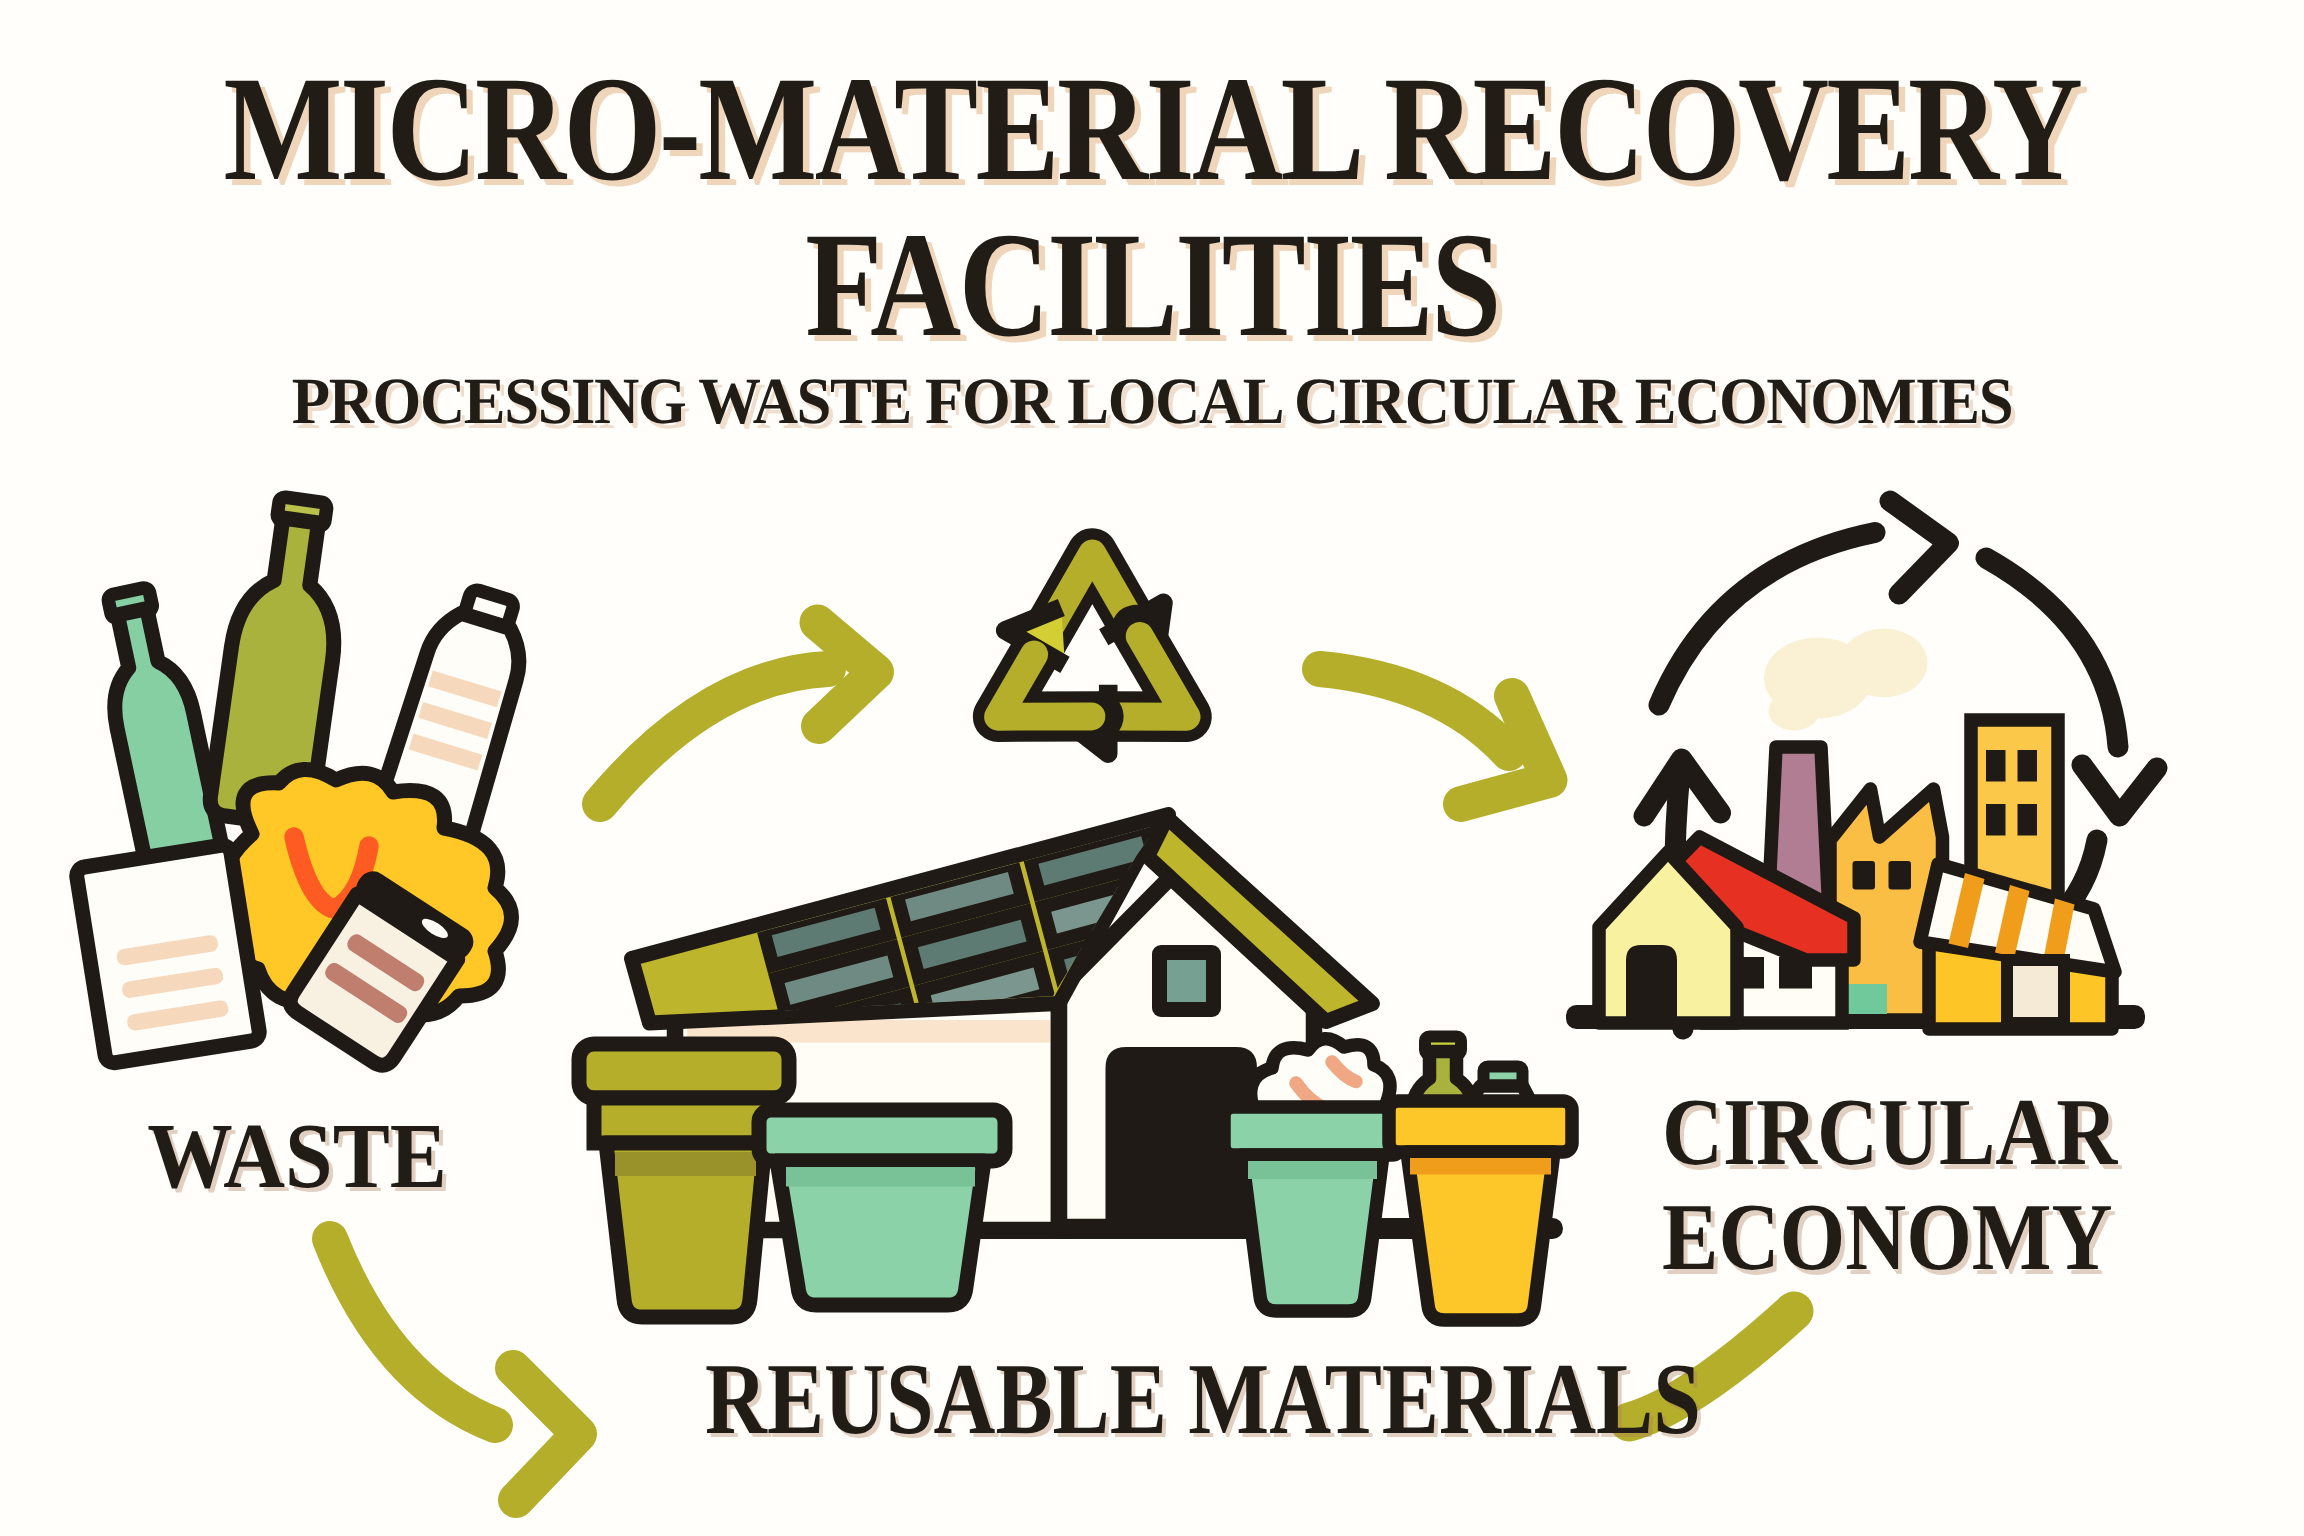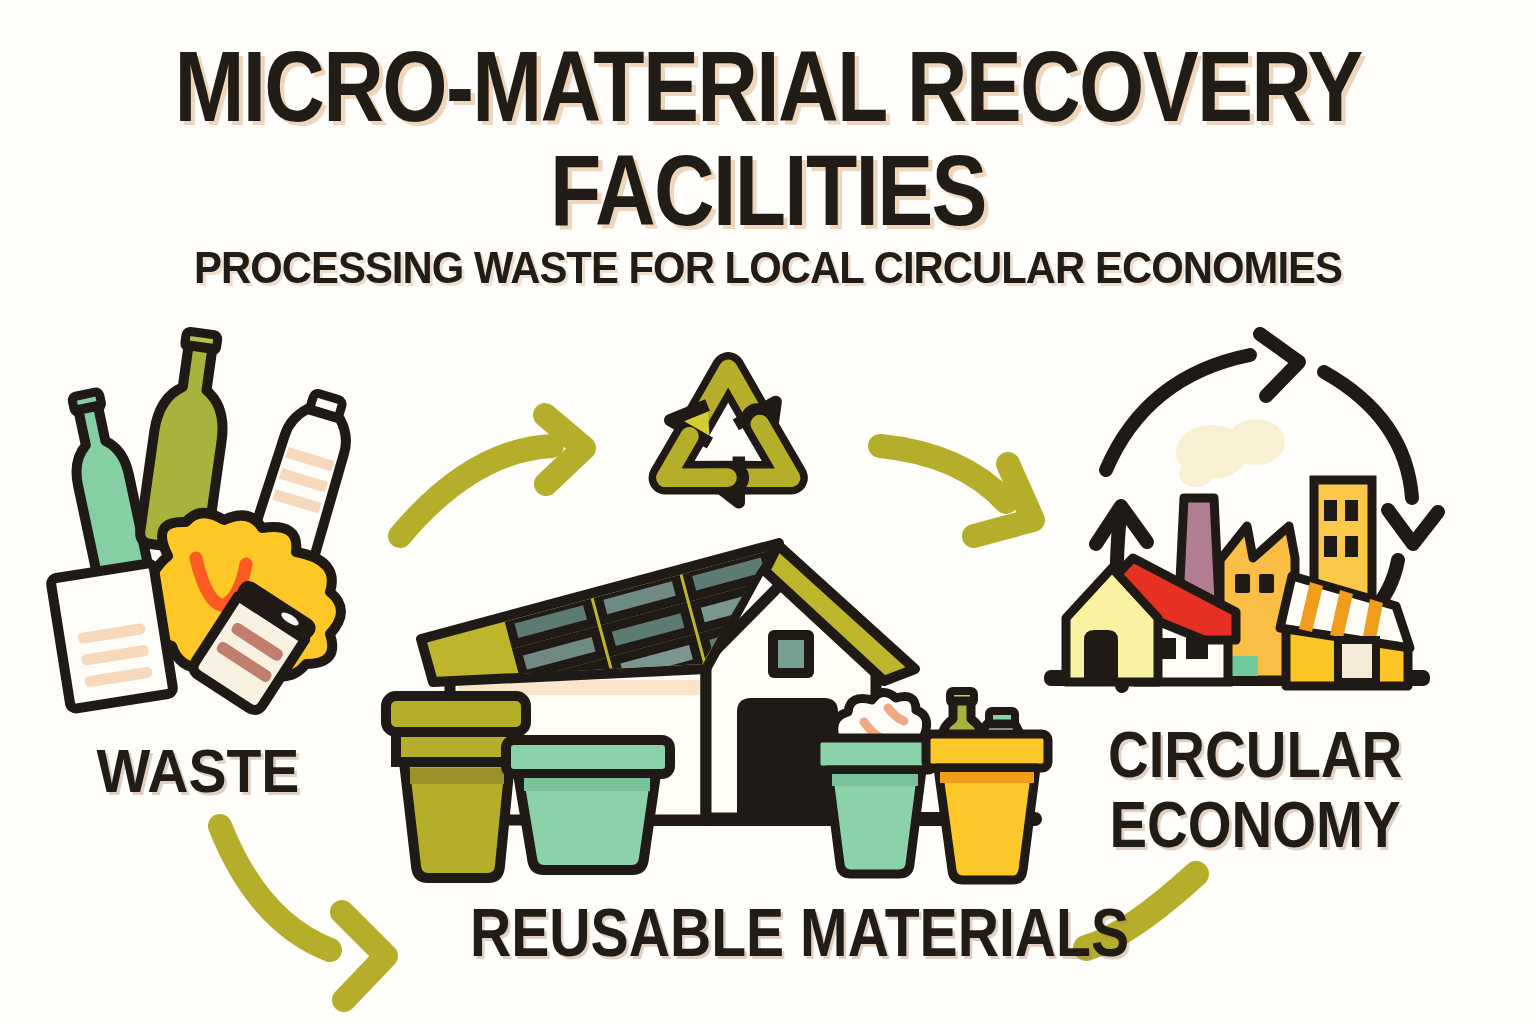--- a/index.html
+++ b/index.html
@@ -1,19 +1,19 @@
 <!DOCTYPE html>
 <html><head>
 <meta charset="utf-8">
 <style>
   html,body{margin:0;padding:0;}
   .canvas{
     position:relative;width:1536px;height:1024px;overflow:hidden;
     background:#fffefb;
-    font-family:Liberation Sans, sans-serif;
+    font-family:Liberation Serif, serif;
     color:#1f1a15;
   }
   .txt{position:absolute;text-align:center;font-weight:bold;color:#221c16;line-height:1;white-space:nowrap;}
   .condense{transform:scaleX(0.84);transform-origin:center;}
   .condense2{transform:scaleX(0.88);transform-origin:center;}
   .title1{left:0;width:1536px;top:36px;font-size:100px;letter-spacing:-2px;
           text-shadow:5px 4px 0 rgba(226,178,132,0.55);}
   .title2{left:0;width:1536px;top:140px;font-size:100px;letter-spacing:-2px;
           text-shadow:5px 4px 0 rgba(226,178,132,0.55);}
   .subtitle{left:0;width:1536px;top:246px;font-size:44px;letter-spacing:-1px;transform:scaleX(0.95);transform-origin:center;

